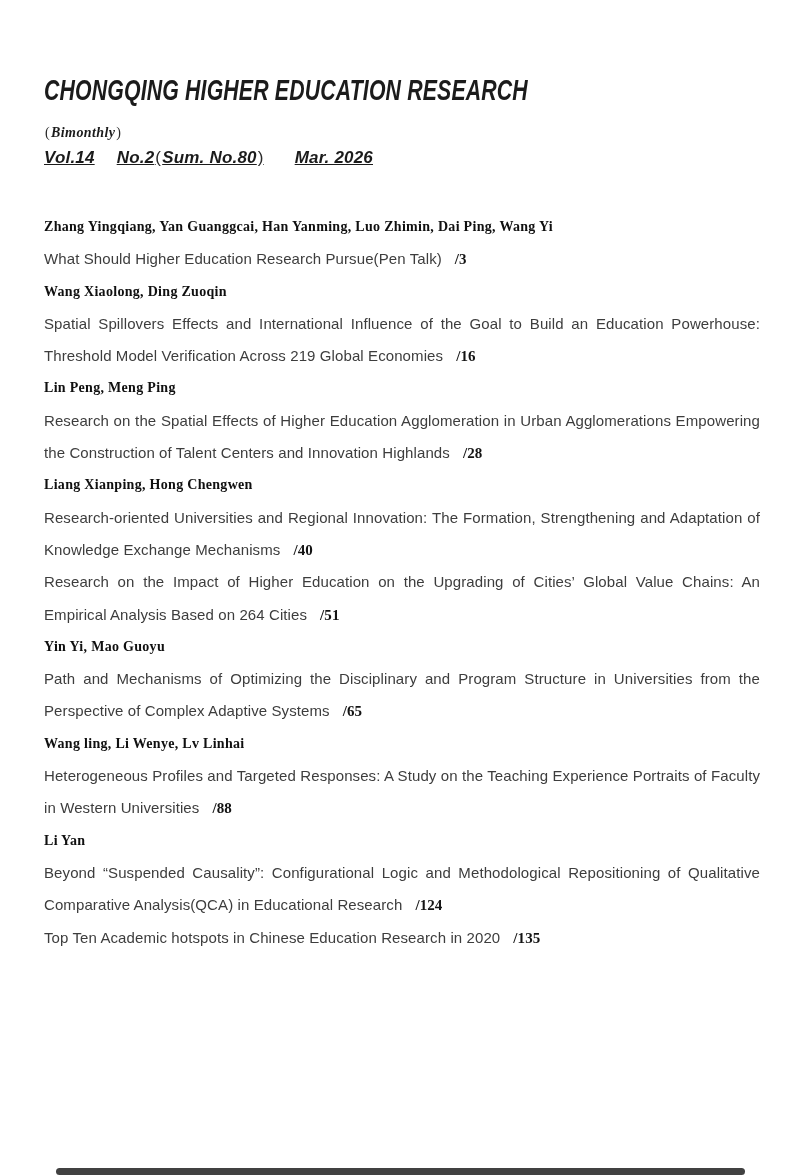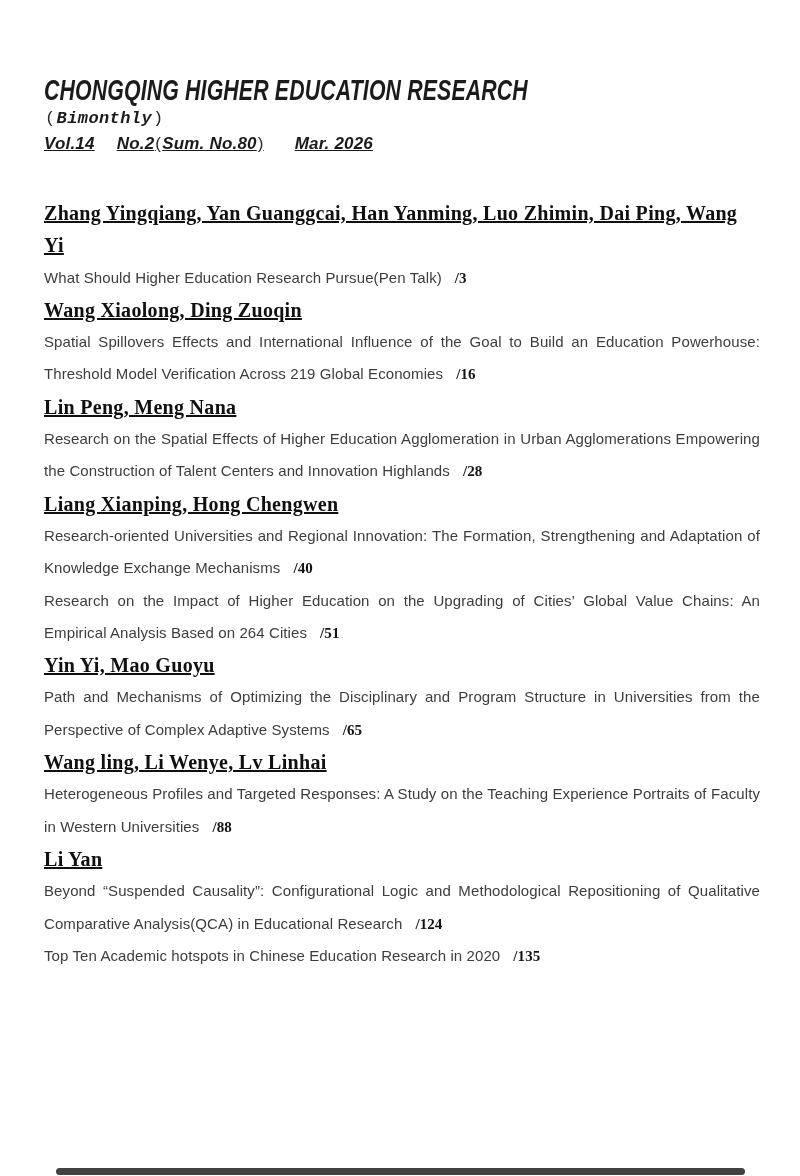--- a/index.html
+++ b/index.html
@@ -23,46 +23,45 @@
     font-weight: 700; font-style: italic;
     font-size: 30px; line-height: 34px;
     color: #1b1b1b;
     white-space: nowrap;
     display: inline-block;
     transform: scaleX(0.71);
     transform-origin: left center;
     letter-spacing: 0.2px;
   }
   .j-sub {
-    margin-top: 2px;
-    font-family: Liberation Mono, monospace;
+    margin-top: 16px;
+    font-family: Liberation Serif, serif;
     font-weight: 700; font-style: italic;
-    font-size: 17px; line-height: 20px;
+    font-size: 14px; line-height: 20px;
     color: #1b1b1b; letter-spacing: 0.4px;
   }
   .j-vol {
     margin-top: 5px;
     font-family: "Liberation Sans", sans-serif;
     font-weight: 700; font-style: italic;
     font-size: 17px; line-height: 20px;
     color: #1b1b1b; letter-spacing: 0.2px; text-decoration: underline;
   }
   .paren { font-style: normal; font-weight: 400; color: #2a2a2a; padding: 0 1px; }
   .sp1 { display: inline-block; width: 22px; }
   .sp2 { display: inline-block; width: 30px; }
   
   .toc { margin-top: 43px; }
   .toc p { margin: 0; line-height: 32.3px; }
   .authors {
     font-family: "Liberation Serif", serif;
     font-weight: 700;
-    font-size: 20px;
+    font-size: 14px;
     color: #101010;
     letter-spacing: 0.3px;
-    text-decoration: underline;
   }
   .title {
     font-family: "Liberation Sans", sans-serif;
     font-weight: 400;
     font-size: 15px;
     color: #3d3d3d;
     text-align: justify;
     letter-spacing: 0.1px;
   }
   .pg {
@@ -99,21 +98,21 @@
       <p class="authors">Zhang Yingqiang, Yan Guanggcai, Han Yanming, Luo Zhimin, Dai Ping, Wang Yi</p>
       <p class="title"><span>What Should Higher Education Research Pursue(Pen Talk)</span><span class="pg">/3</span></p>
     </article>
 
     <article class="entry">
       <p class="authors">Wang Xiaolong, Ding Zuoqin</p>
       <p class="title"><span>Spatial Spillovers Effects and International Influence of the Goal to Build an Education Powerhouse: Threshold Model Verification Across 219 Global Economies</span><span class="pg">/16</span></p>
     </article>
 
     <article class="entry">
-      <p class="authors">Lin Peng, Meng Nana</p>
+      <p class="authors">Lin Peng, Meng Ping</p>
       <p class="title"><span>Research on the Spatial Effects of Higher Education Agglomeration in Urban Agglomerations Empowering the Construction of Talent Centers and Innovation Highlands</span><span class="pg">/28</span></p>
     </article>
 
     <article class="entry">
       <p class="authors">Liang Xianping, Hong Chengwen</p>
       <p class="title"><span>Research-oriented Universities and Regional Innovation: The Formation, Strengthening and Adaptation of Knowledge Exchange Mechanisms</span><span class="pg">/40</span></p>
     </article>
 
     <article class="entry">
       <p class="title"><span>Research on the Impact of Higher Education on the Upgrading of Cities’ Global Value Chains: An Empirical Analysis Based on 264 Cities</span><span class="pg">/51</span></p>

